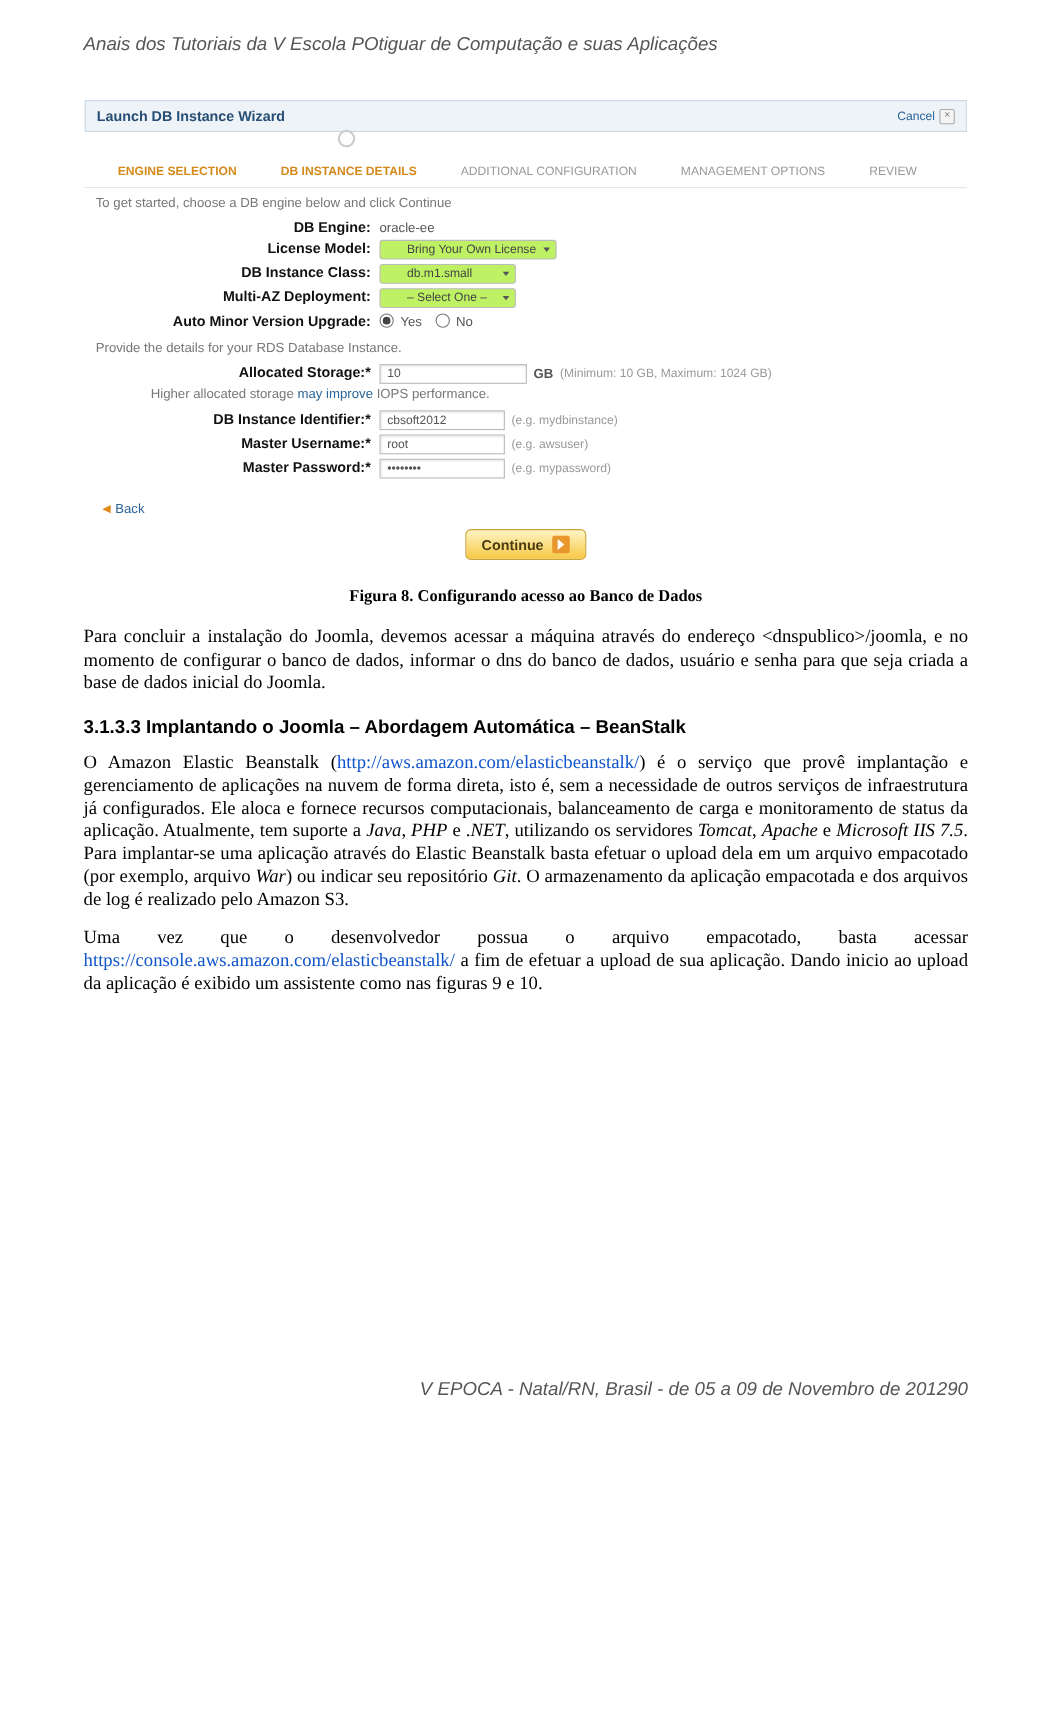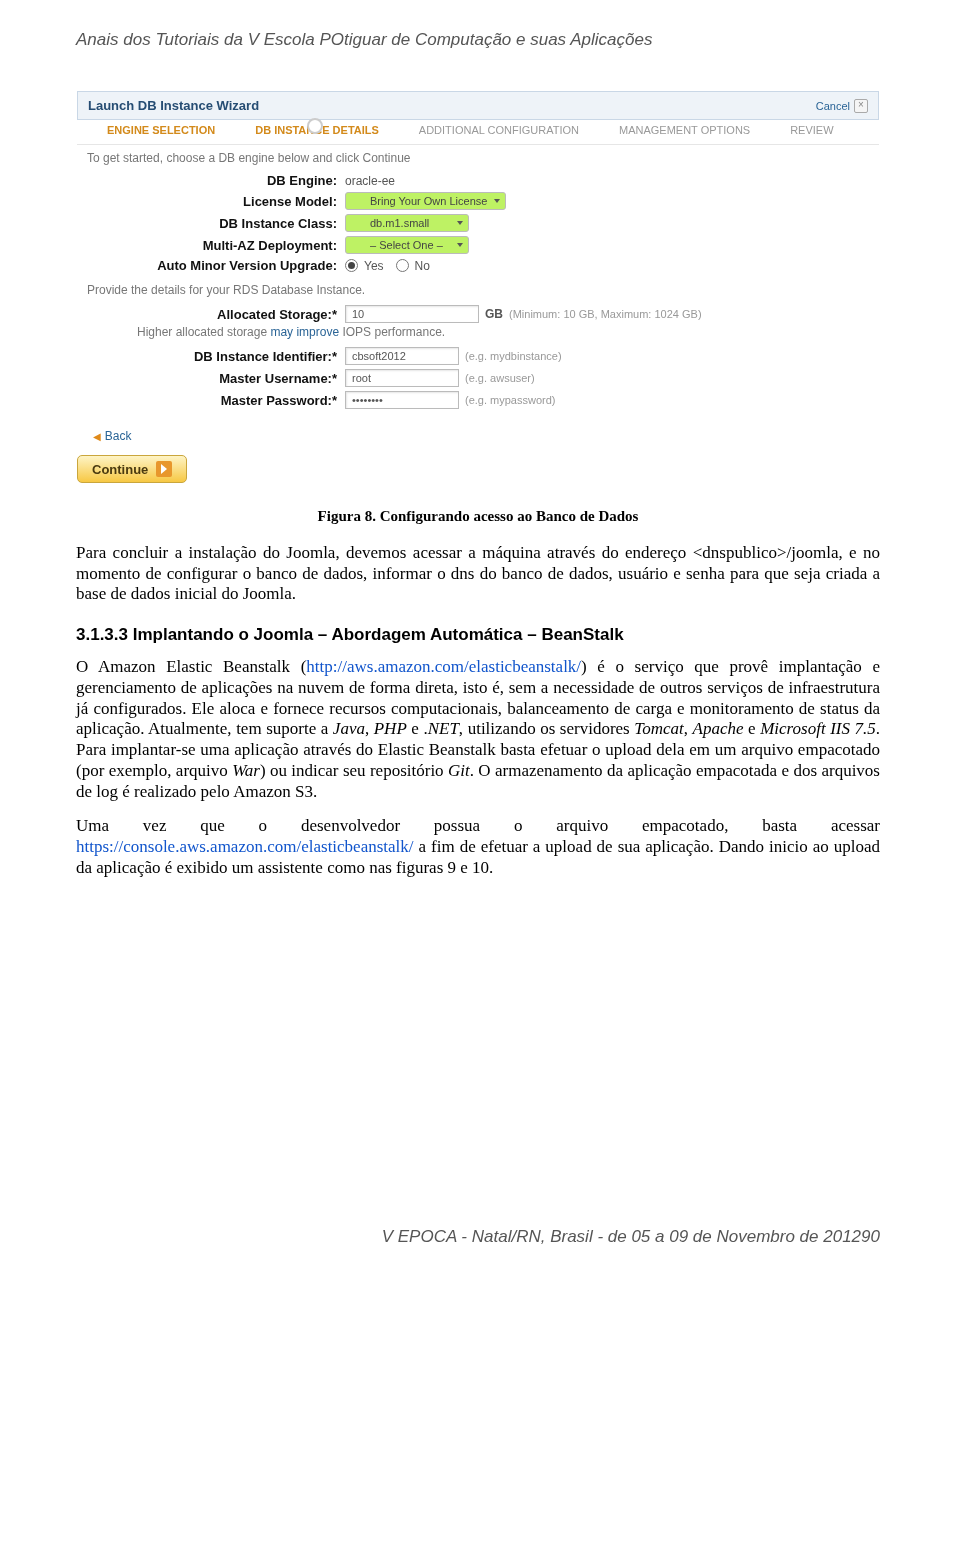--- a/index.html
+++ b/index.html
@@ -57,21 +57,21 @@
     width: 12px;
     height: 12px;
     text-align: center;
     border-radius: 2px;
     background: #f5f5f5;
   }
   .steps {
     display: flex;
     align-items: center;
     gap: 40px;
-    padding: 4px 10px 8px 30px;
+    padding: 30px 10px 8px 30px;
     font-size: 11px;
     color: #999;
     position: relative;
   }
   .step {
     white-space: nowrap;
   }
   .step.done { color: #d38a1b; font-weight: bold; }
   .step.active { color: #d38a1b; font-weight: bold; }
   .step-dot {
@@ -83,21 +83,20 @@
     border-radius: 50%;
     background: #fff;
   }
   .hr-thin { border-top: 1px solid #e6e6e6; margin: 0 0 6px 0; }
   .wiz-instr {
     color: #777;
     padding: 0 10px 6px 10px;
   }
   .frow {
     display: flex;
-    align-items: center;
     padding: 2px 10px;
     gap: 8px;
   }
   .flabel {
     width: 250px;
     text-align: right;
     font-weight: bold;
     color: #111;
     font-size: 13px;
   }
@@ -157,20 +156,21 @@
     color: #2a6496;
     font-size: 12px;
     padding: 6px 16px;
     display: inline-flex;
     align-items: center;
     gap: 4px;
     margin-top: 12px;
   }
   .back-caret { color: #e08a1a; font-size: 10px; }
   .continue-wrap {
+    text-align: center;
     padding: 6px 0 18px 0;
   }
   .continue-btn {
     display: inline-flex;
     align-items: center;
     gap: 8px;
     background: linear-gradient(#fef4c5, #f7c844);
     border: 1px solid #caa63c;
     border-radius: 5px;
     padding: 5px 14px;

